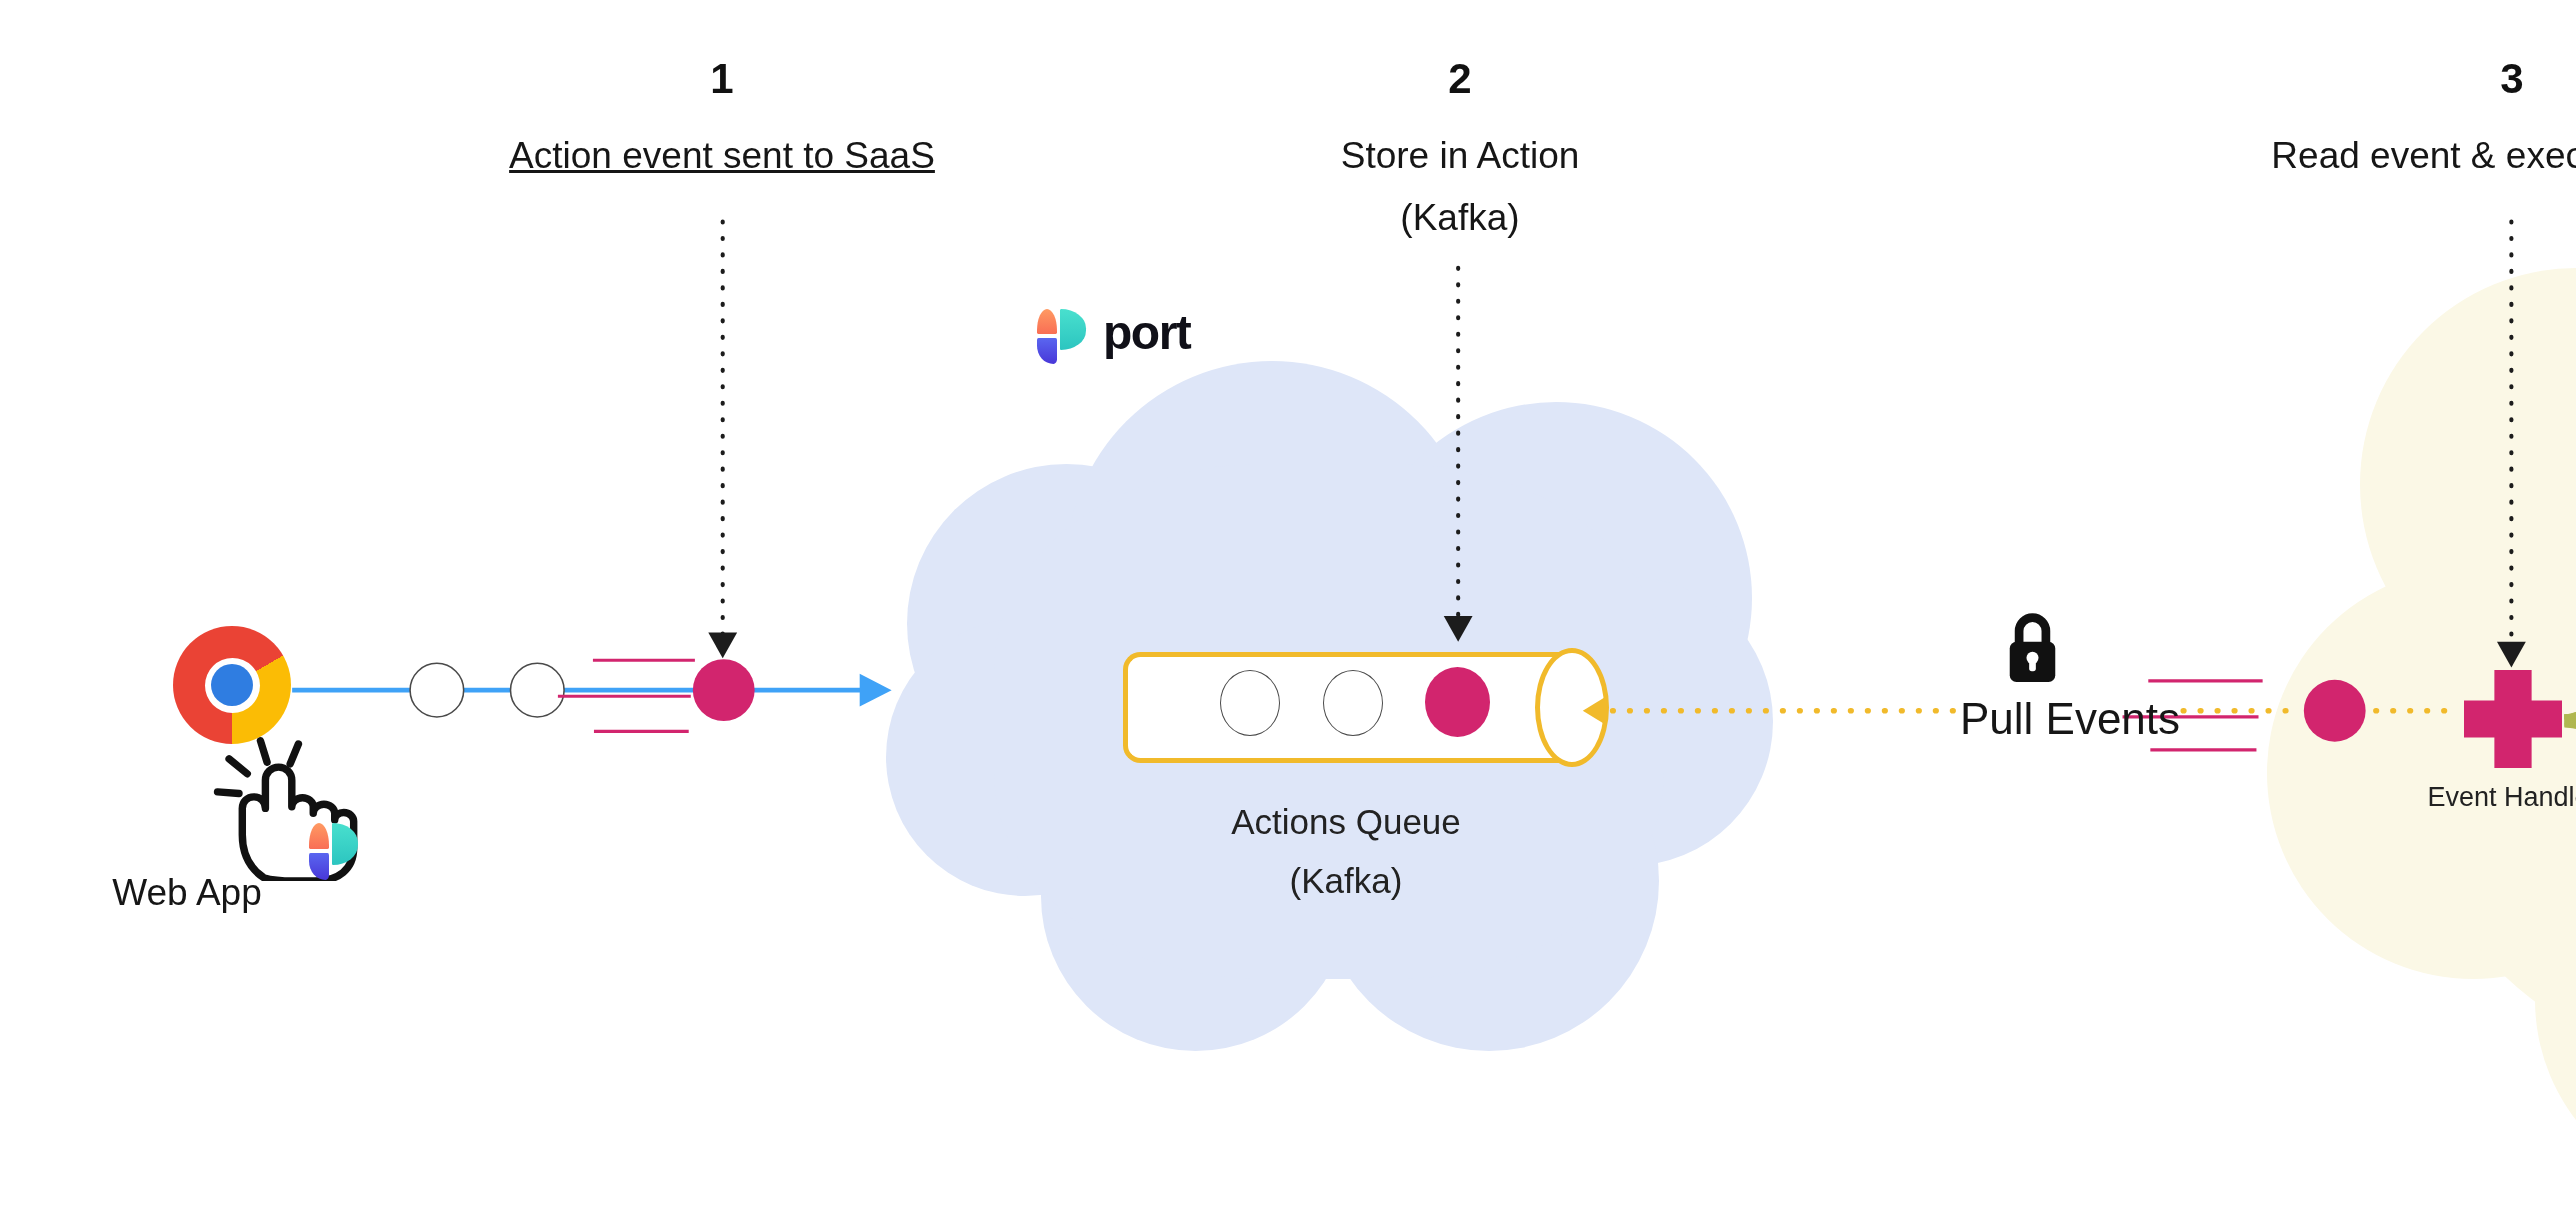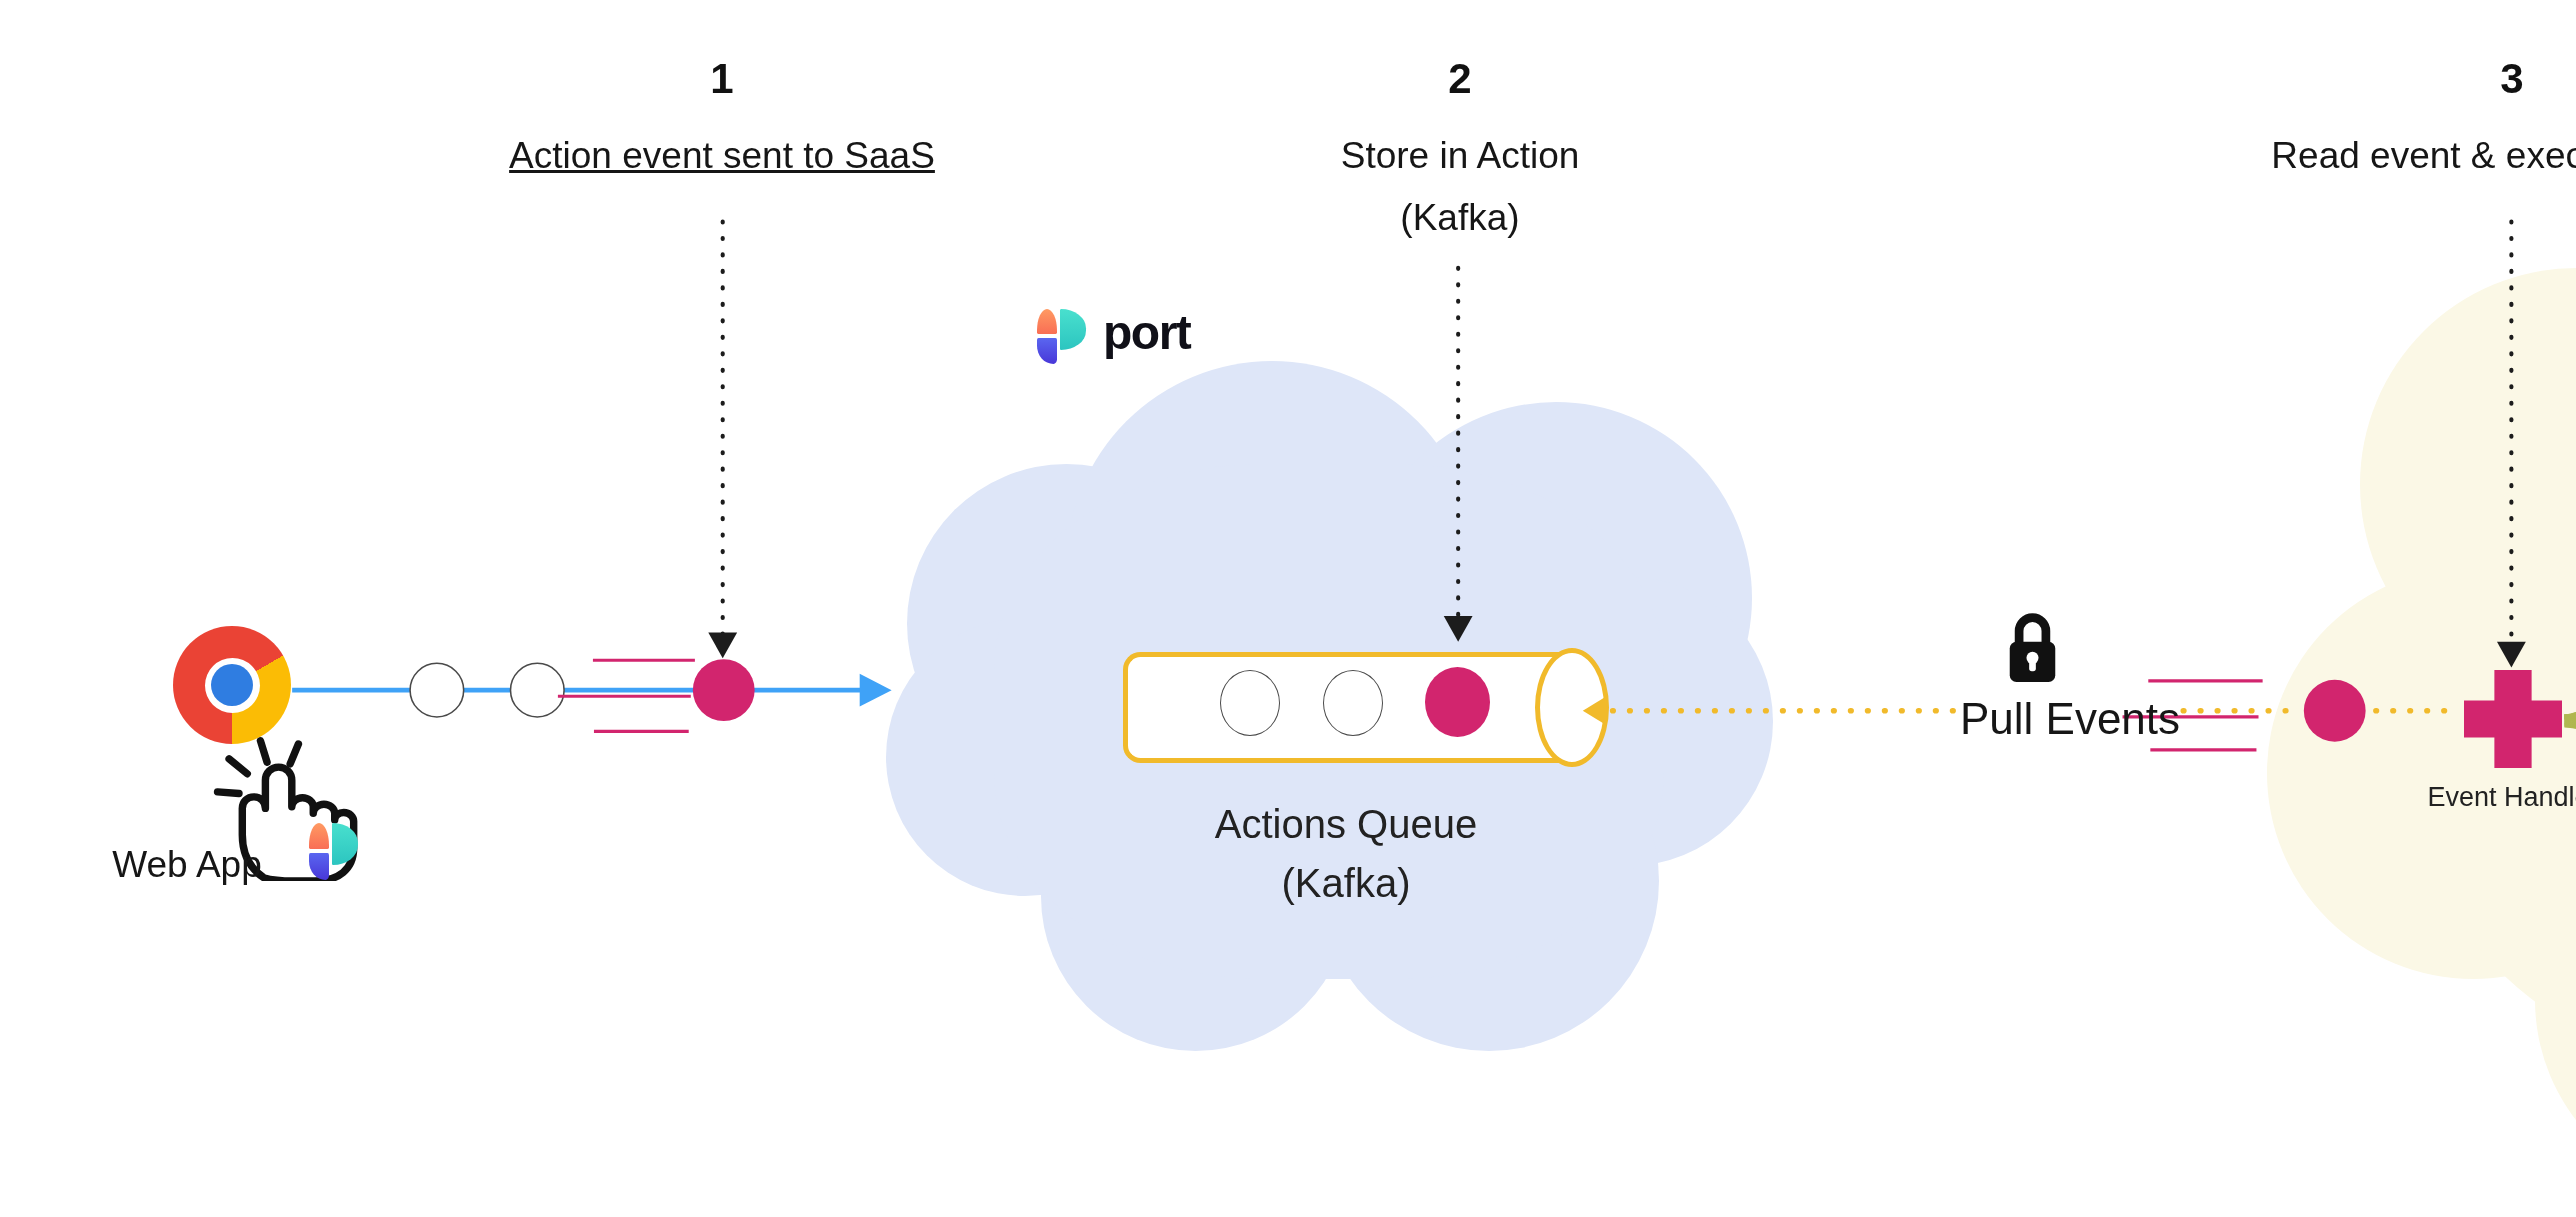--- a/index.html
+++ b/index.html
@@ -6,21 +6,21 @@
   #canvas{position:relative;width:3488px;height:1217px;background:#fff;overflow:hidden;
           font-family:"Liberation Sans", sans-serif;color:#181818;}
   .abs{position:absolute;}
   .bump{position:absolute;border-radius:50%;}
   .blue-bump{background:#dee6f8;}
   .yellow-bump{background:#fbf8e6;}
   .ctr{transform:translateX(-50%);white-space:nowrap;text-align:center;}
   .step-num{font-size:42px;font-weight:700;color:#111;}
   .step-label{font-size:37px;color:#161616;}
   .sub-label{font-size:37px;color:#161616;}
-  .queue-label{font-size:40px;color:#222;}
+  .queue-label{font-size:35px;color:#222;}
   .webapp-label{font-size:37px;color:#161616;}
   .pull-label{font-size:44px;color:#161616;}
   .handler-label{font-size:27px;color:#222;}
   .port-word{font-size:48px;font-weight:700;color:#101018;letter-spacing:-1.5px;}
   svg{display:block;}
   #linework{position:absolute;left:0;top:0;z-index:4;pointer-events:none;}
   .z3{z-index:3;} .z5{z-index:5;} .z6{z-index:6;}
   
   #cyl-body{left:1123px;top:652px;width:443px;height:101px;background:#fff;
             border:5.2px solid #f1ba2b;border-right:none;border-radius:17.5px 0 0 17.5px;}
@@ -153,21 +153,21 @@
       <line x1="112" y1="34" x2="102" y2="58"></line>
       <line x1="14" y1="92" x2="40" y2="94"></line>
     </g>
     <path d="M70,196 C52,184 44,166 44,144 L44,112 C44,104 50,98 58,98 C66,98 72,104 72,112 L72,78
              C72,69 79,62 88,62 C97,62 104,69 104,78 L104,110
              C104,104 110,99 117,99 C124,99 130,104 130,110 L130,118
              C130,112 136,107 143,107 C150,107 156,112 156,118 L156,126
              C156,121 161,117 167,117 C174,117 179,122 179,128 L179,160
              C179,186 160,200 132,200 L106,200 C92,200 80,199 70,196 Z" fill="#fff" stroke="#111" stroke-width="9" stroke-linejoin="round"></path>
   </svg>
-  <div class="abs ctr webapp-label z6" style="left:187px;top:844px;text-align:center;">Web App</div>
+  <div class="abs ctr webapp-label z6" style="left:187px;top:872px;text-align:center;">Web App</div>
   <div class="port-ico z5" style="left:309px;top:823px;width:49px;height:57px;">
     <div class="tl"></div>
       <div class="bl"></div>
       <div class="rd"></div>
   </div>
 
   <div class="port-ico z5" style="left:1037px;top:309px;width:49px;height:55px;">
     <div class="tl"></div>
       <div class="bl"></div>
       <div class="rd"></div>

